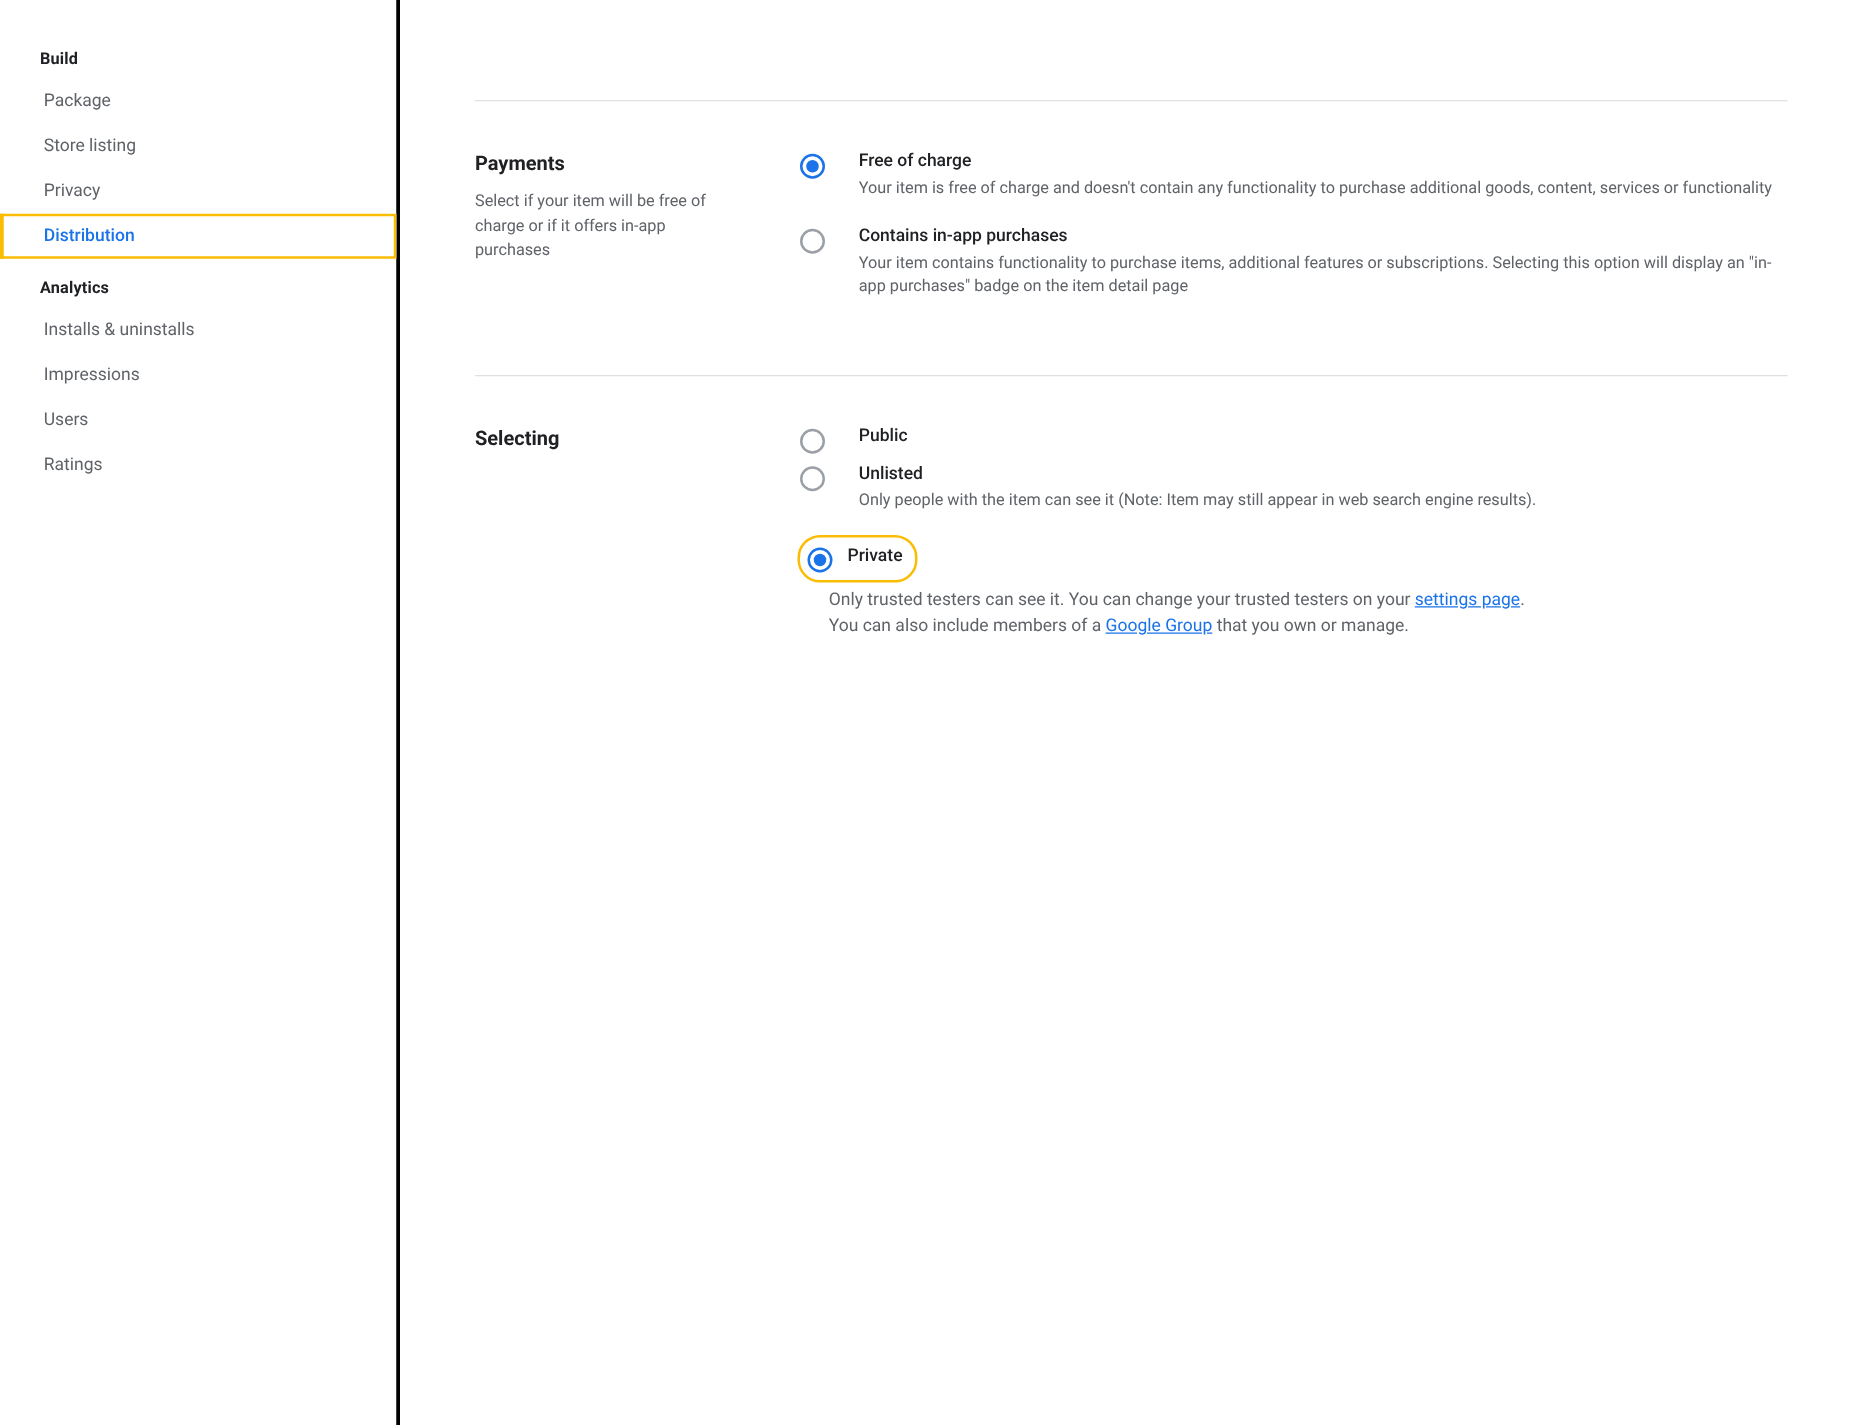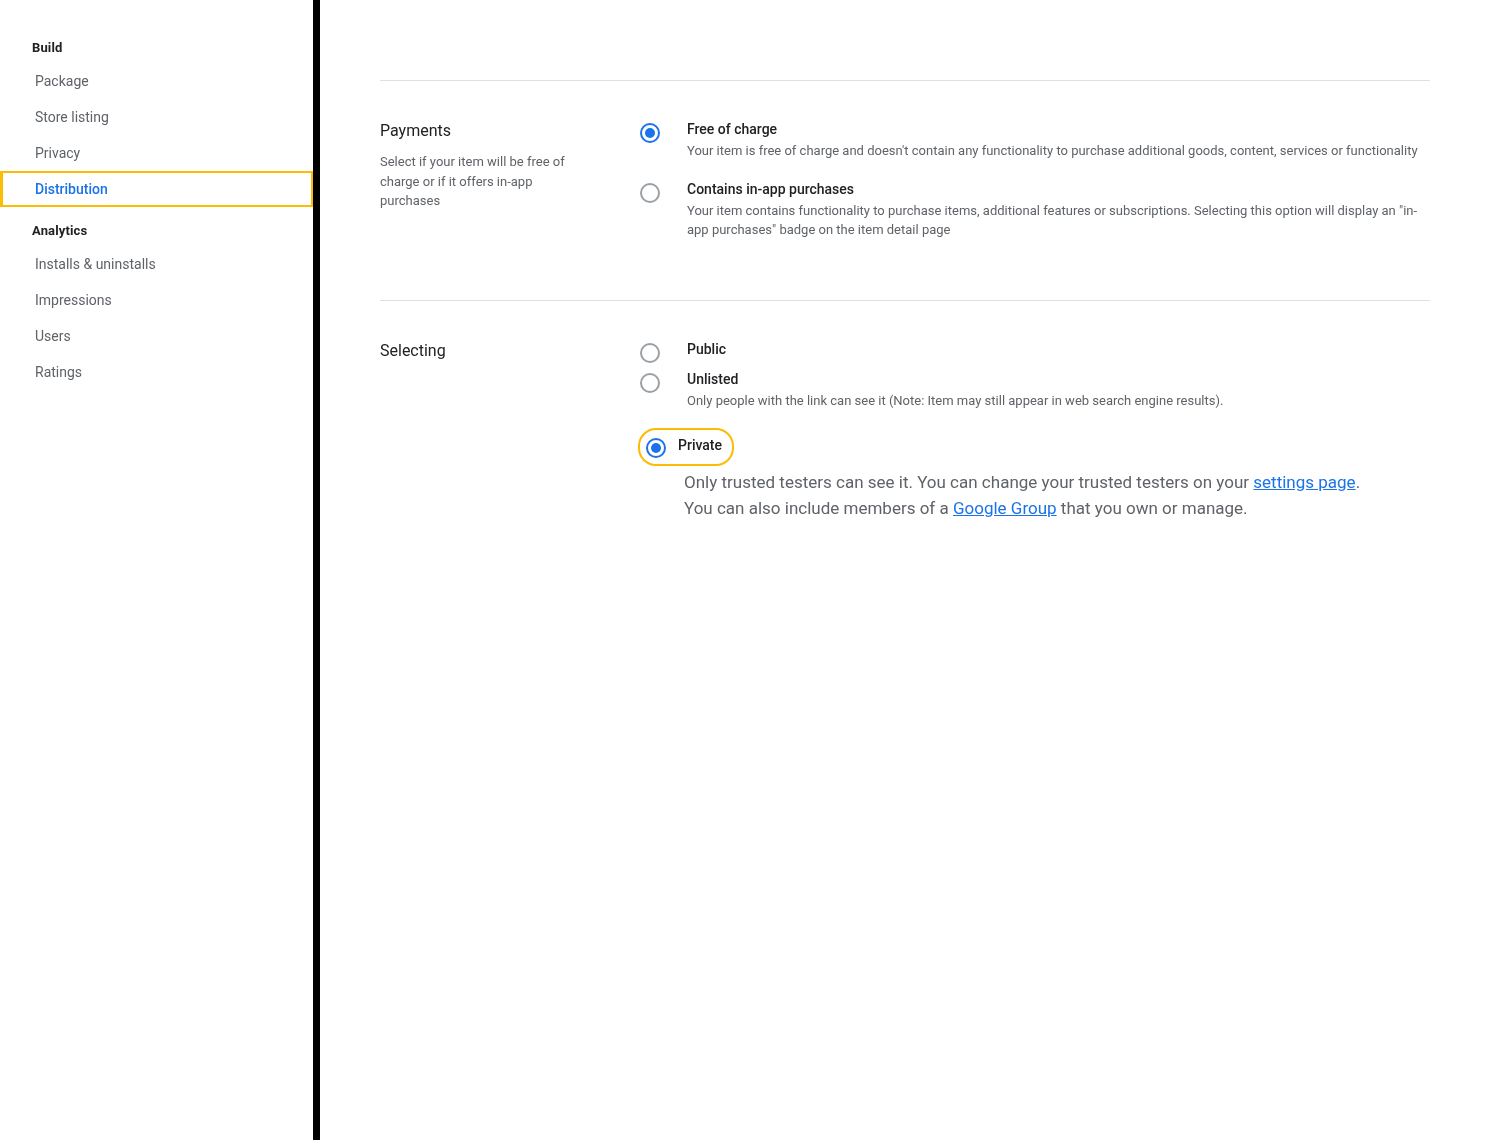--- a/index.html
+++ b/index.html
@@ -16,21 +16,21 @@
       display: flex;
       min-height: 1140px;
       width: 1490px;
     }
 
     
     .sidebar {
       width: 320px;
       min-width: 320px;
       padding: 24px 0;
-      border-right: 7px solid #000000;
+      border-right: 3px solid #000000;
       background: #fff;
     }
 
     .sidebar-section-title {
       font-size: 13px;
       font-weight: 700;
       color: #202124;
       padding: 16px 32px 8px 32px;
       letter-spacing: 0.01em;
     }
@@ -80,21 +80,21 @@
       gap: 60px;
     }
 
     .section-label-col {
       width: 200px;
       min-width: 200px;
     }
 
     .section-label {
       font-size: 16px;
-      font-weight: 400;
+      font-weight: 700;
       color: #202124;
       margin-bottom: 12px;
     }
 
     .section-description {
       font-size: 13px;
       color: #5f6368;
       line-height: 1.5;
     }
 
@@ -221,24 +221,24 @@
               <div class="radio-content">
                 <div class="radio-title">Public</div>
               </div>
             </div>
           </div>
           <div class="radio-group">
             <div class="radio-option" style="margin-bottom: 20px;">
               <div class="radio-circle"></div>
               <div class="radio-content">
                 <div class="radio-title">Unlisted</div>
-                <div class="radio-desc">Only people with the link can see it (Note: Item may still appear in web search engine results).</div>
+                <div class="radio-desc">Only people with the item can see it (Note: Item may still appear in web search engine results).</div>
               </div>
             </div>
           </div>
           <div class="radio-group" style="margin-bottom: 24px;"><div style="display: inline-flex; align-items: center; gap: 12px; margin-bottom: 6px; padding: 6px 10px 6px 6px; outline: rgb(251, 188, 4) solid 2px; border-radius: 16px;">
               <div class="radio-circle selected"></div>
               <span class="radio-title" style="font-weight: 500; font-size: 14px;">Private</span>
-            </div><div class="radio-desc" style="margin-left: 44px; font-size: 17px; color: rgb(95, 99, 104); line-height: 1.5;">Only trusted testers can see it. You can change your trusted testers on your <a class="link">settings page</a>.<br>You can also include members of a <a class="link">Google Group</a> that you own or manage.</div></div>
+            </div><div class="radio-desc" style="margin-left: 23px; font-size: 14px; color: rgb(95, 99, 104); line-height: 1.5;">Only trusted testers can see it. You can change your trusted testers on your <a class="link">settings page</a>.<br>You can also include members of a <a class="link">Google Group</a> that you own or manage.</div></div>
         </div>
       </div>
     </div>
   </main>
 
 </body></html>

